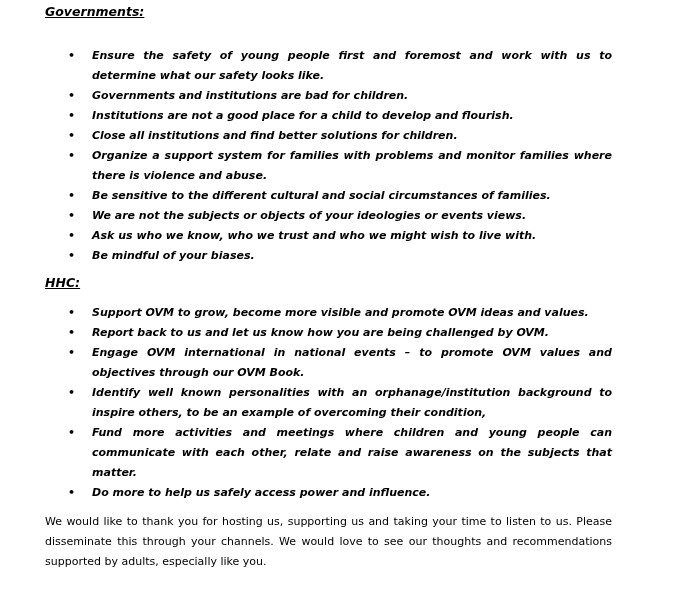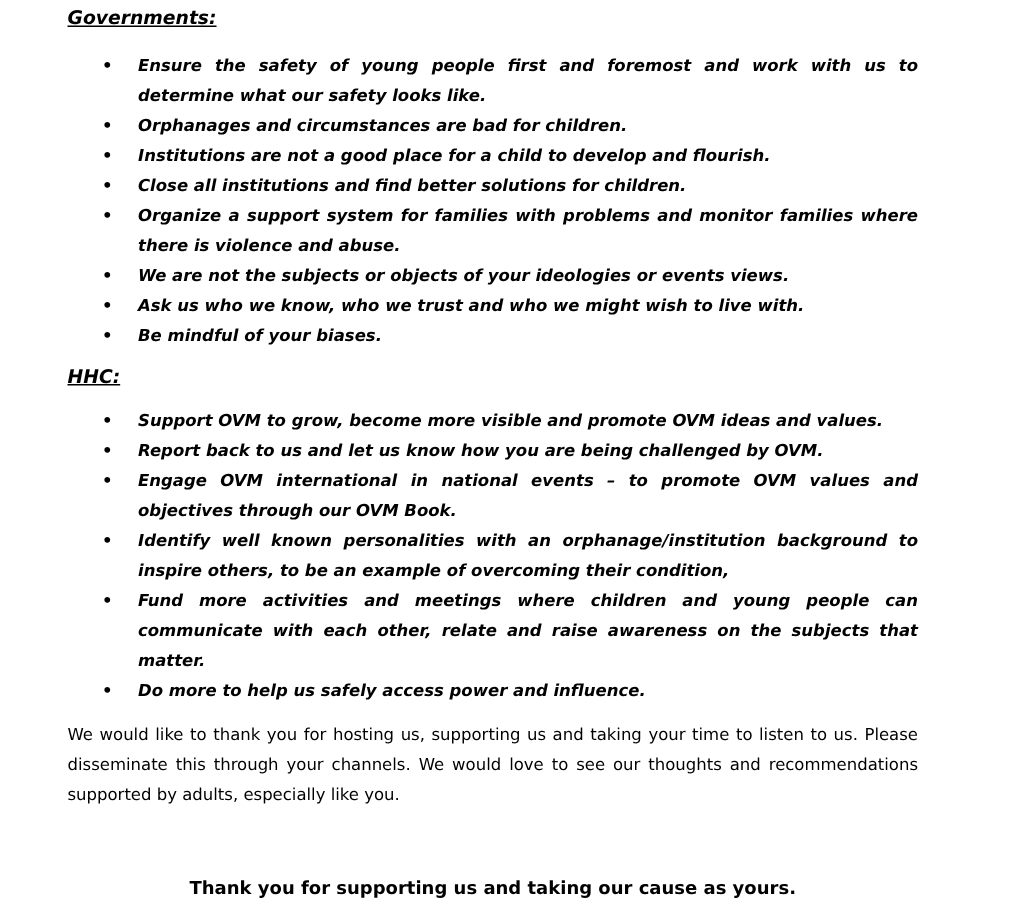--- a/index.html
+++ b/index.html
@@ -29,21 +29,21 @@
     font-style: italic;
   }
   .section-heading .heading-text {
     text-decoration: underline;
   }
   .heading-hhc {
     margin-top: 7px;
   }
   ul.bullet-list {
     list-style: none;
-    margin: 12px 0 0 0;
+    margin: 24px 0 0 0;
     padding: 0;
     font-size: 11px;
     font-weight: bold;
     font-style: italic;
     line-height: 20px;
   }
   ul.bullet-list.second {
     margin-top: 10px;
   }
   ul.bullet-list li {
@@ -84,33 +84,37 @@
     <span class="heading-text">Governments:</span>
   </h2>
 
   <ul class="bullet-list">
     <li>
       <span class="bullet"></span>
       <span>Ensure the safety of young people first and foremost and work with us to determine what our safety looks like.</span>
     </li>
     <li>
       <span class="bullet"></span>
-      <span>Orphanages and circumstances are bad for children.</span>
+      <span>Governments and institutions are bad for children.</span>
     </li>
     <li>
       <span class="bullet"></span>
       <span>Institutions are not a good place for a child to develop and flourish.</span>
     </li>
     <li>
       <span class="bullet"></span>
       <span>Close all institutions and find better solutions for children.</span>
     </li>
     <li>
       <span class="bullet"></span>
       <span>Organize a support system for families with problems and monitor families where there is violence and abuse.</span>
+    </li>
+    <li>
+      <span class="bullet"></span>
+      <span>Be sensitive to the different cultural and social circumstances of families.</span>
     </li>
     <li>
       <span class="bullet"></span>
       <span>We are not the subjects or objects of your ideologies or events views.</span>
     </li>
     <li>
       <span class="bullet"></span>
       <span>Ask us who we know, who we trust and who we might wish to live with.</span>
     </li>
     <li>

